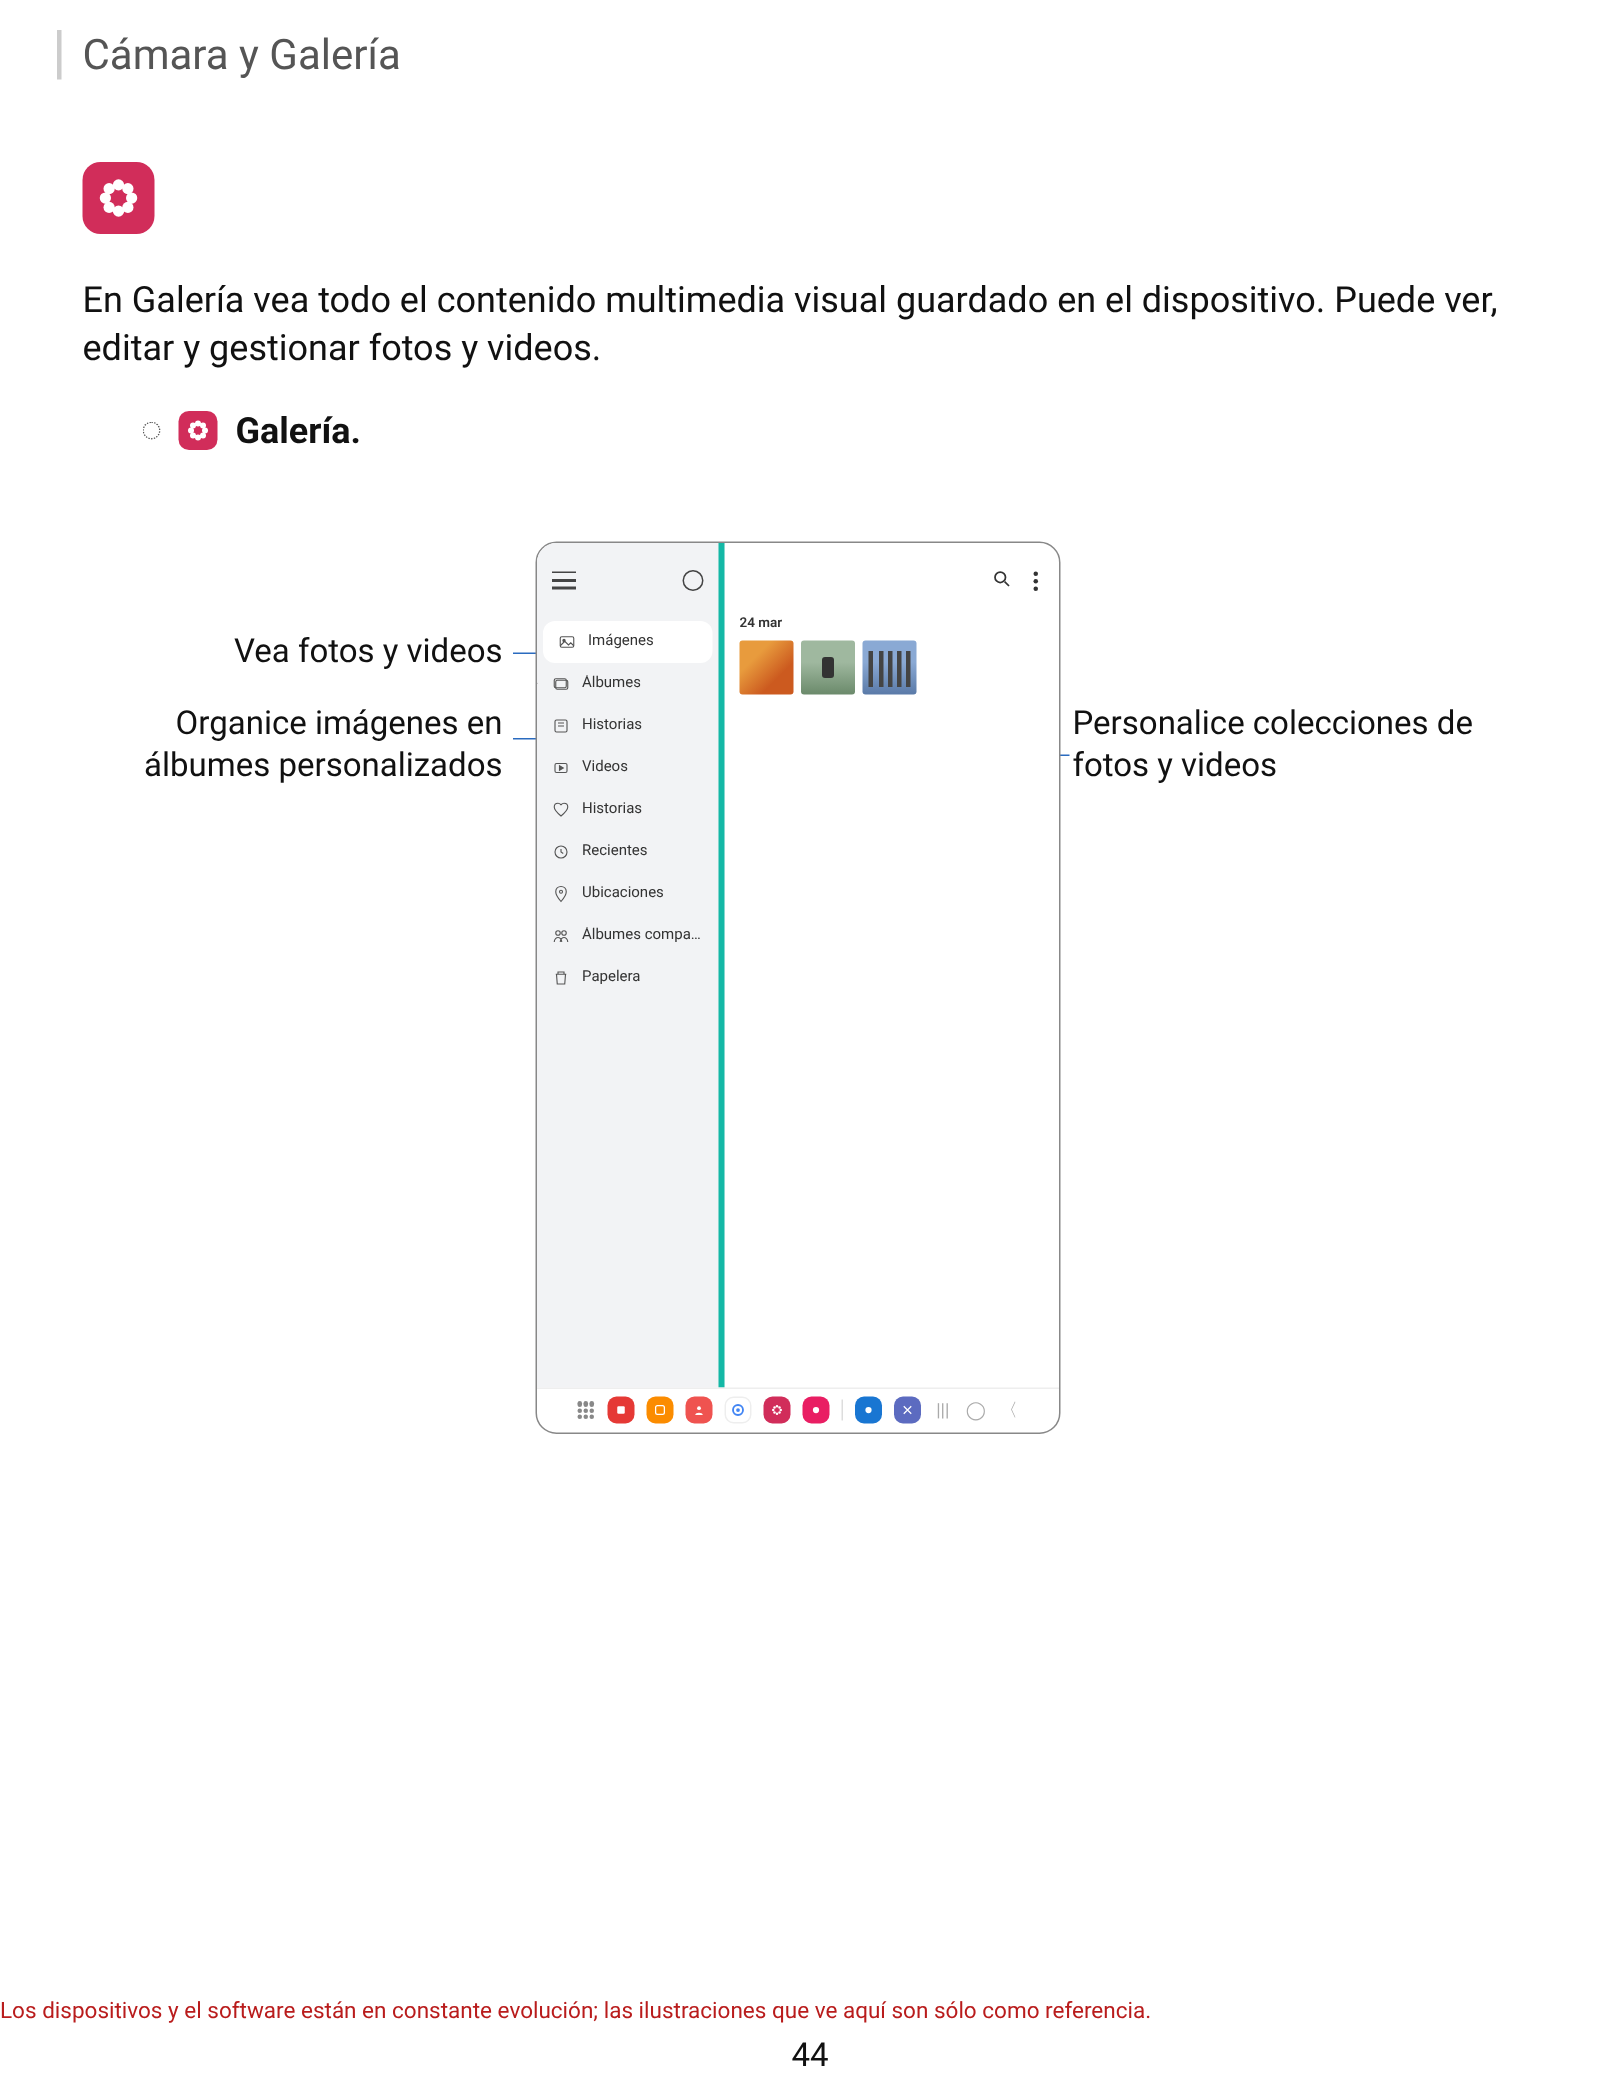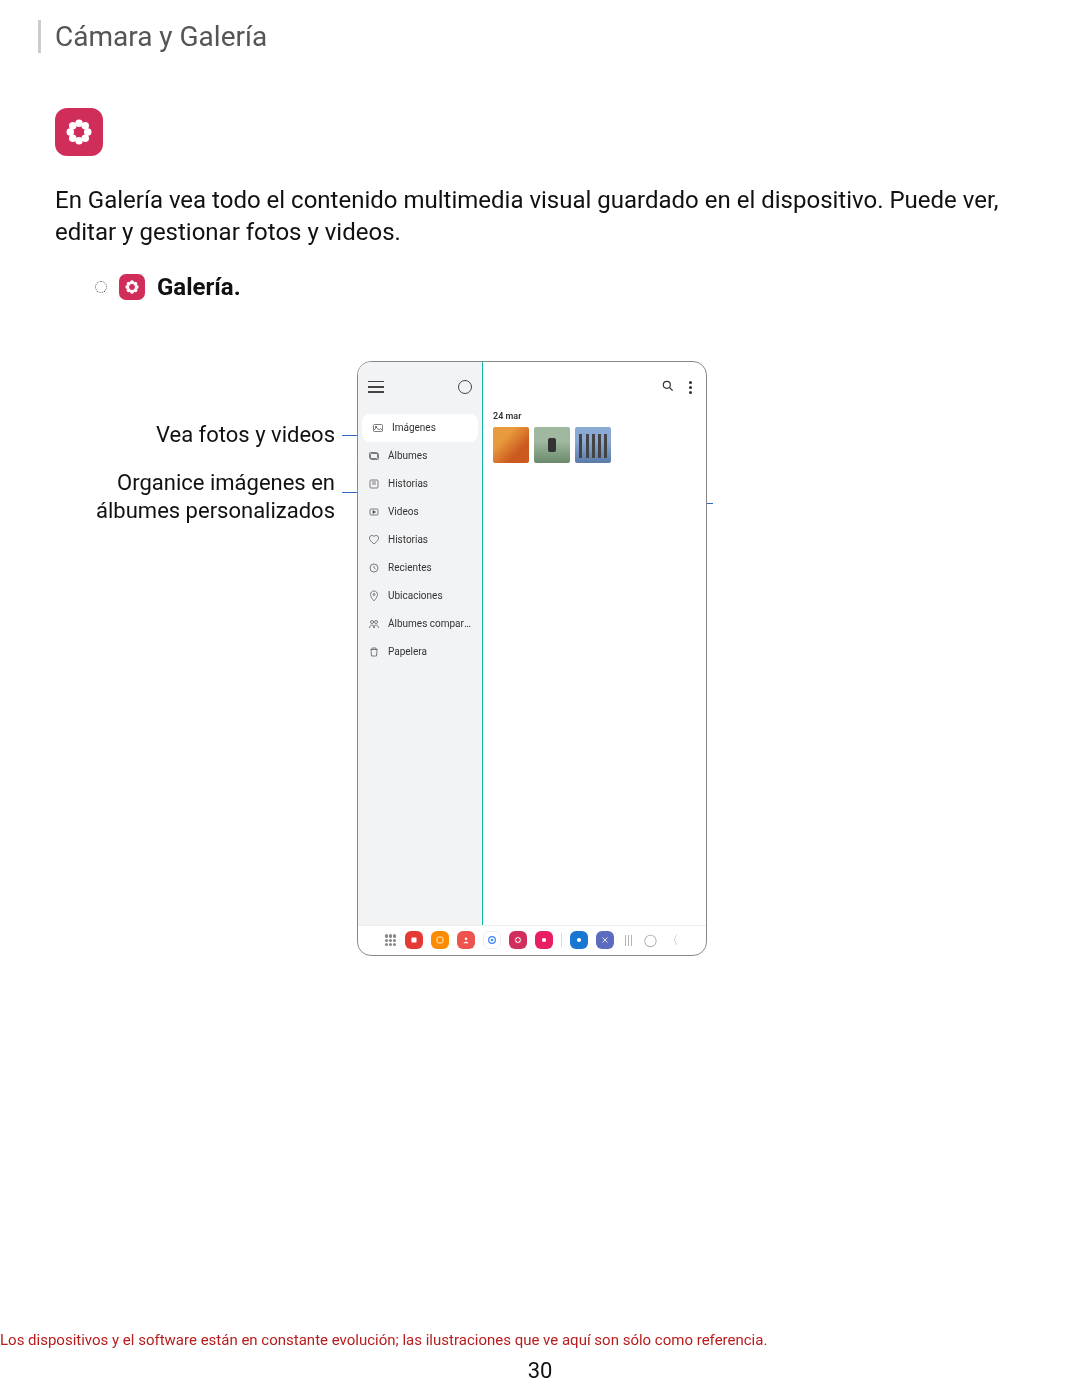--- a/index.html
+++ b/index.html
@@ -112,21 +112,21 @@
     flex-direction: column;
     height: 100%;
   }
   .device-content {
     flex: 1;
     display: flex;
   }
   .sidebar {
     width: 125px;
     background: #f2f3f5;
-    border-right: 1px solid #14b8a6;
+    border-right: 4px solid #14b8a6;
     padding-top: 6px;
     text-align: center;
   }
   .sb-top {
     display: flex;
     justify-content: space-between;
     align-items: center;
     padding: 12px 10px 20px 10px;
   }
   .hamburger {
@@ -374,20 +374,21 @@
           </g>
         </svg>
     </span>
     <span class="bold">Galería.</span>
   </div>
 
   <div class="diagram">
 
     <div class="callout-left cl1">Vea fotos y videos</div>
     <div class="callout-left cl2">Organice imágenes en álbumes personalizados</div>
+    <div class="callout-right cr1">Personalice colecciones de fotos y videos</div>
 
     <div class="line" style="left:287px;top:74px;width:45px;"></div>
     <div class="lineV" style="left:332px;top:74px;height:6px;"></div>
 
     <div class="line" style="left:287px;top:131px;width:110px;"></div>
     <div class="lineV" style="left:397px;top:114px;height:17px;"></div>
 
     <div class="line" style="left:396px;top:142px;width:262px;"></div>
 
     <div class="device">
@@ -573,13 +574,13 @@
           <span class="nav-sym">◯</span>
           <span class="nav-sym">〈</span>
         </div>
       </div>
     </div>
 
   </div>
 </div>
 
 <div class="footnote">Los dispositivos y el software están en constante evolución; las ilustraciones que ve aquí son sólo como referencia.</div>
-<div class="page-num">30</div>
+<div class="page-num">44</div>
 
 </body></html>

